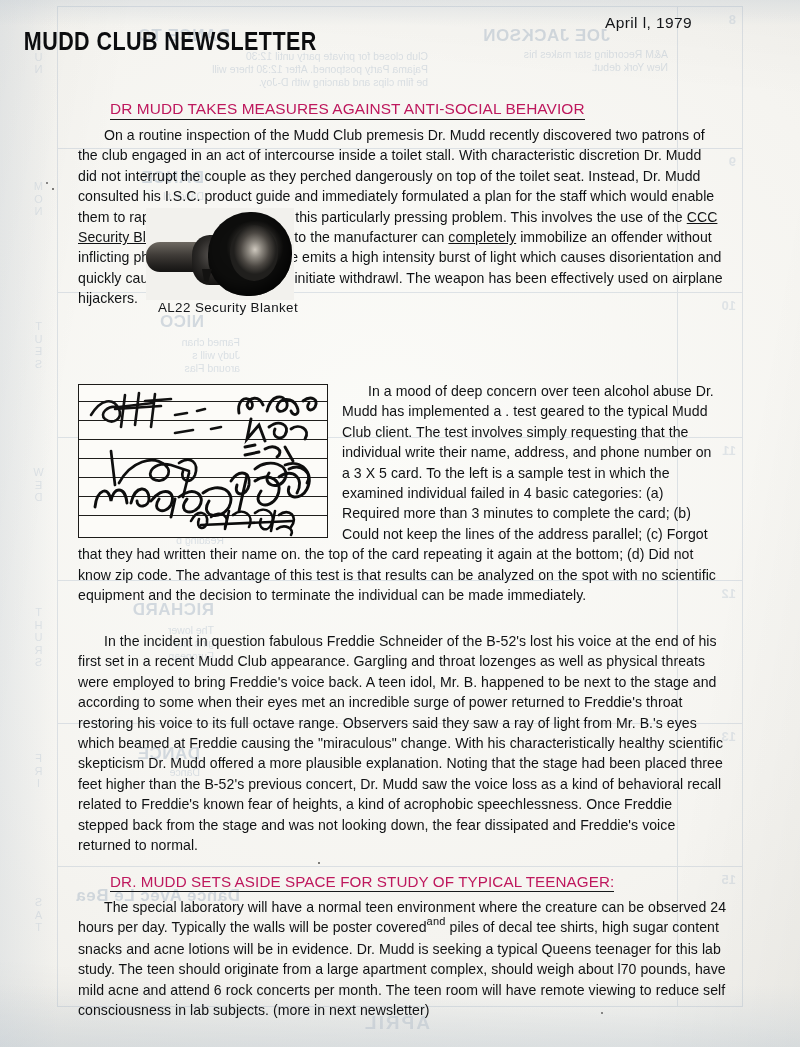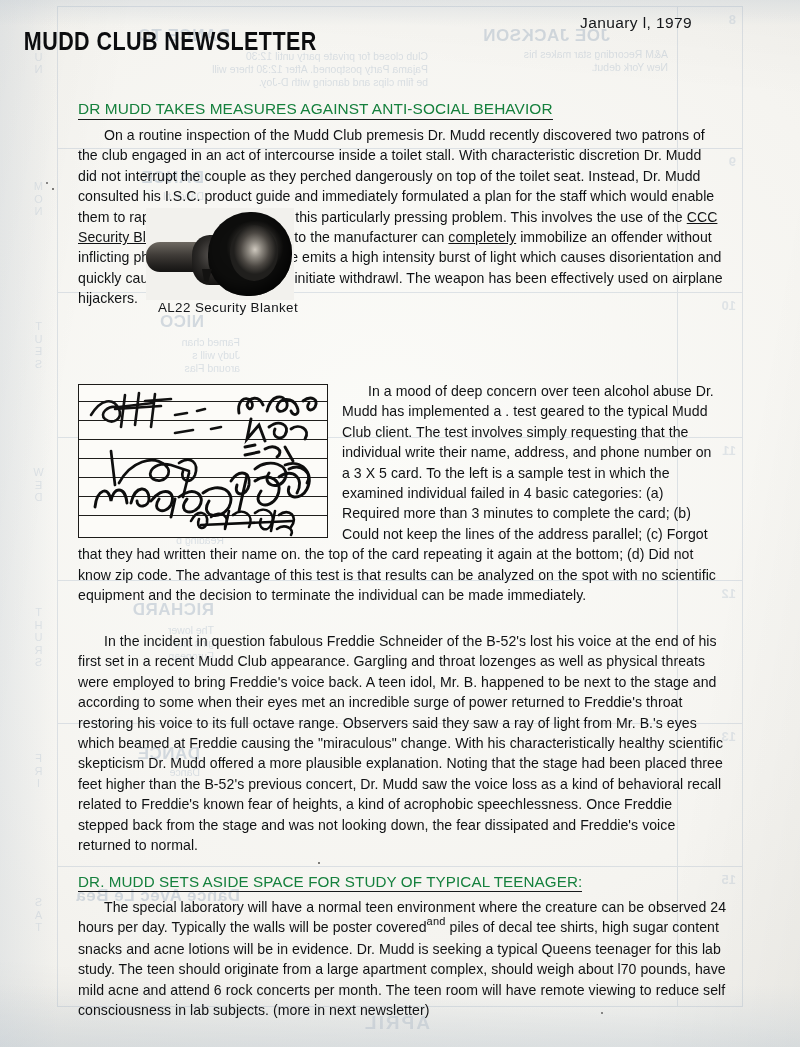--- a/index.html
+++ b/index.html
@@ -132,25 +132,26 @@
     letter-spacing: .4px;
     color: #141619;
   }
 
   
   .article { position: absolute; }
   .headline {
     font-family: "Liberation Sans", sans-serif;
     font-size: 15.2px;
     letter-spacing: .1px;
-    color: #15803d;
+    color: #be185d;
     display: inline-block;
     border-bottom: 1.6px solid #17191b;
     padding-bottom: 1px;
     white-space: nowrap;
+    margin-left: 32px;
   }
   .body-text {
     font-family: "Liberation Sans", sans-serif;
     font-size: 14.1px;
     line-height: 20.4px;
     color: #101214;
     text-align: left;
     letter-spacing: .05px;
   }
   .indent { display: inline-block; width: 26px; }
@@ -349,21 +350,21 @@
     <div class="bleed-head" style="left:560px; top:886px; font-weight:bold;">Dance Avec Le Bea</div>
 
     <div class="bleed-month" style="left:370px; top:1012px;">APRIL</div>
   </div>
 
   <div class="content">
 
     <div class="masthead">
       <span class="masthead-title">MUDD CLUB NEWSLETTER</span>
     </div>
-    <div class="issue-date">January l, 1979</div>
+    <div class="issue-date">April l, 1979</div>
 
     <div class="article" id="art1">
       <div class="headline">DR MUDD TAKES MEASURES AGAINST ANTI-SOCIAL BEHAVIOR</div>
 
       <div class="body-text p-top">
         <span class="indent"></span><span>On a routine inspection of the Mudd Club premesis Dr. Mudd recently discovered two patrons of the club engaged in an act of intercourse inside a toilet stall. With characteristic discretion Dr. Mudd did not interrupt the couple as they perched dangerously on top of the toilet seat. Instead, Dr. Mudd consulted his I.S.C. product guide and immediately formulated a plan  for the staff which would enable them to rapidly confront and solve this particularly pressing problem. This involves the use of the </span><span class="u">CCC Security Blanket</span><span>, which according to the manufacturer can </span><span class="u">completely</span><span> immobilize an offender without inflicting physical harm. The device emits a high intensity burst of light which causes disorientation and quickly causes the perpetrators to initiate withdrawl. The weapon has been effectively used on airplane hijackers.</span>
       </div>
 
       
       <div class="float-fig" style="position:absolute; left:40px; top:104px;">

